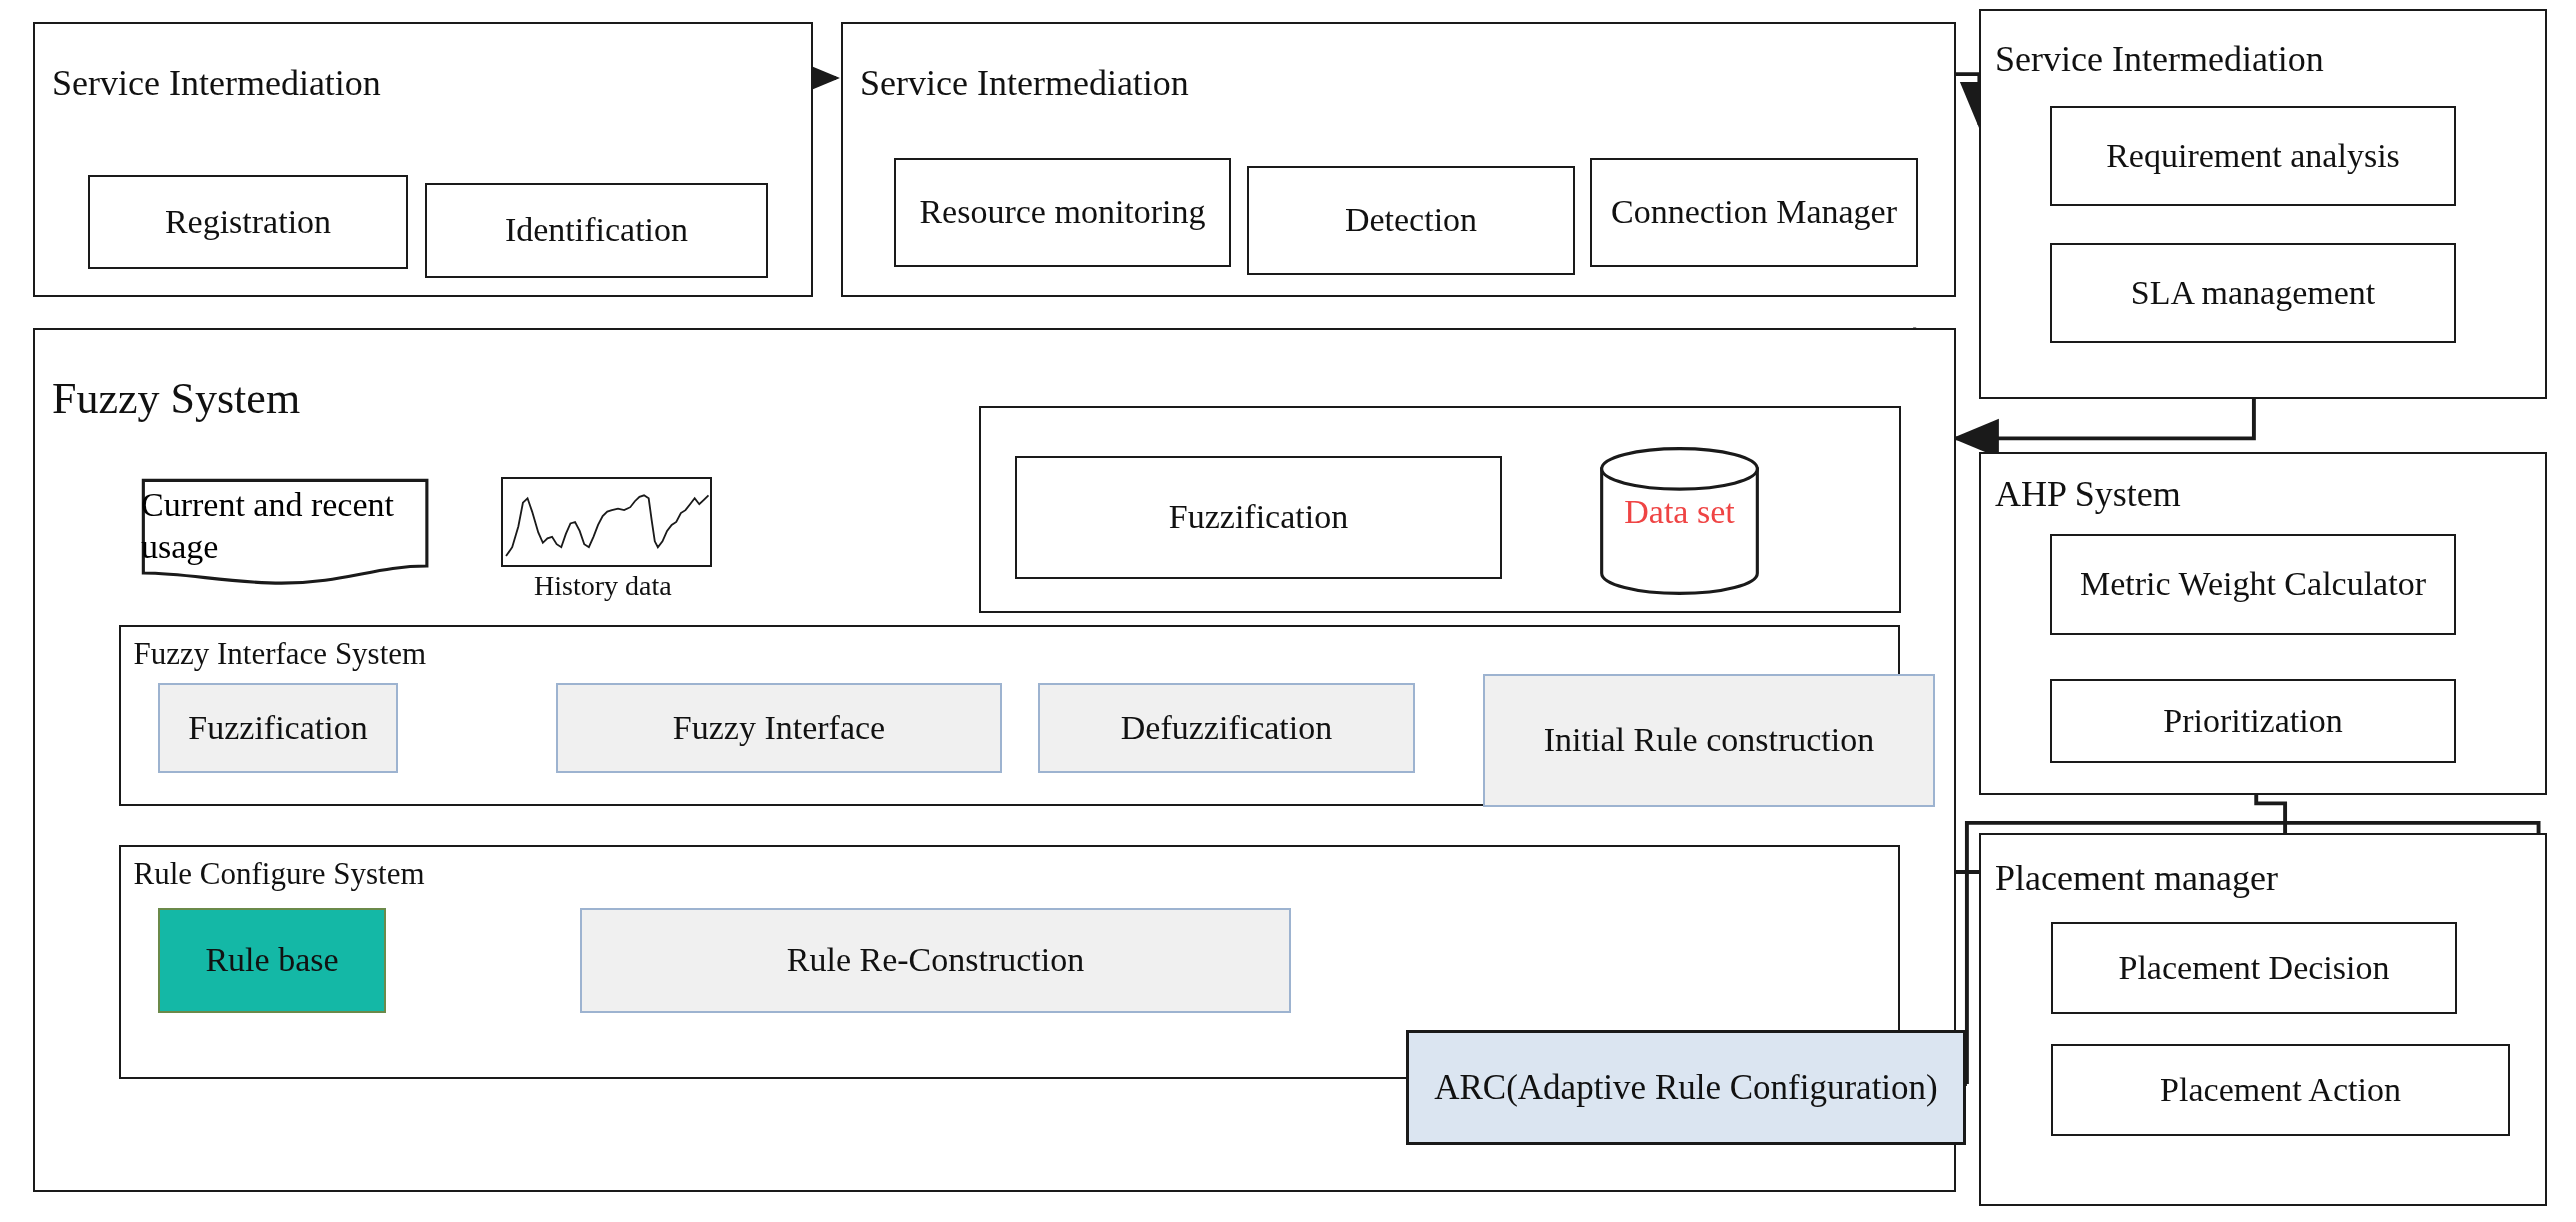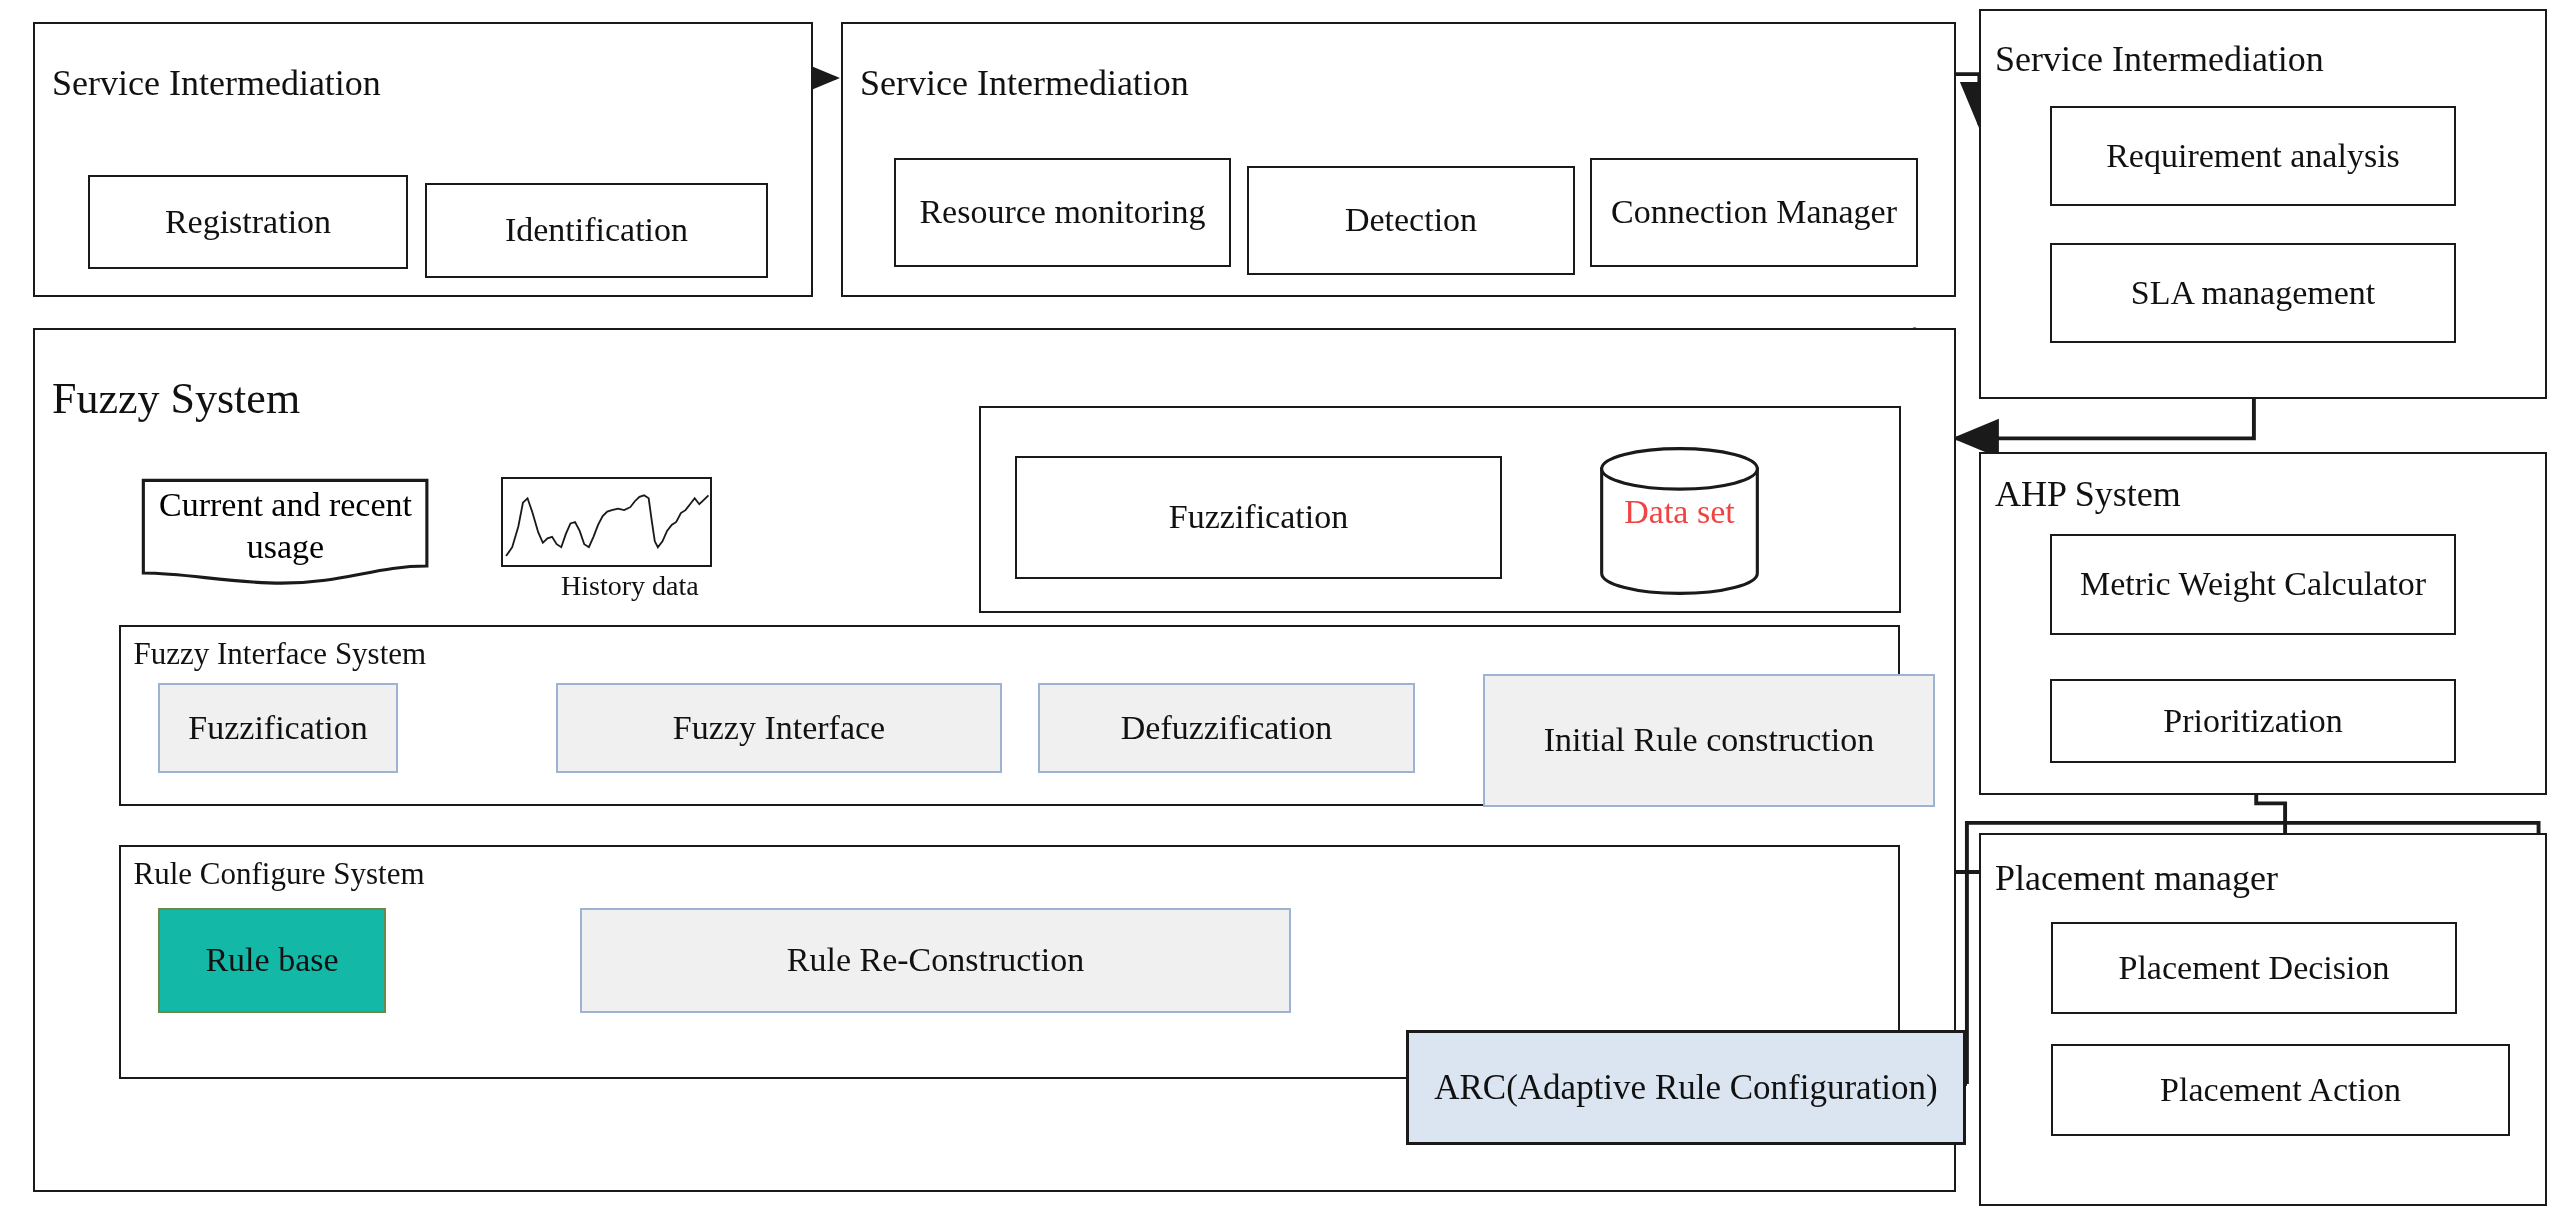--- a/index.html
+++ b/index.html
@@ -12,21 +12,21 @@
 
   .node{position:absolute;box-sizing:border-box;display:flex;align-items:center;justify-content:center;
         text-align:center;background:#fff;border:2.3px solid #1a1a1a;font-size:34px;line-height:1.12;color:#111;}
   .node.plain{border:2.3px solid #1a1a1a;background:#fff;}
   .node.fuzzy{border:2.3px solid #9db3d0;background:#f0f0f0;}
   .node.green{border:2.3px solid #6b8a4a;background:#14b8a6;}
   .node.arc{border:3.1px solid #1a1a1a;background:#dbe5f1;font-size:35px;}
 
   .doc-shape{position:absolute;box-sizing:border-box;}
   .hist-box{position:absolute;box-sizing:border-box;border:2.3px solid #1a1a1a;background:#fff;}
-  .hist-label{position:absolute;font-size:28px;white-space:nowrap;color:#111;margin-left:27px;}
+  .hist-label{position:absolute;font-size:28px;white-space:nowrap;color:#111;}
   .cyl-label{position:absolute;text-align:center;font-size:34px;line-height:1.15;color:#ef4444;}
 </style>
 </head>
 <body>
 
 <div id="stage">
 
   <svg id="svg-layer" viewBox="0 0 3303 1568">
     <defs>
       <marker id="ah" markerWidth="13" markerHeight="13" refX="11" refY="5" orient="auto" markerUnits="strokeWidth">
@@ -136,21 +136,21 @@
     </div>
   </div>
 
   <div class="panel" style="left:33px;top:328px;width:1923px;height:864px;">
     <div class="panel-title" style="left:17px;top:47px;font-size:44px;">Fuzzy System</div>
 
     <div class="doc-shape" style="left:106px;top:148px;width:289px;height:101px;">
       <svg viewBox="0 0 370 140" width="289" height="109" preserveAspectRatio="none">
         <path d="M3,3 L366,3 L366,113 C300,113 260,135 180,135 C110,135 60,122 3,122 Z" fill="#ffffff" stroke="#1a1a1a" stroke-width="4"></path>
       </svg>
-      <div style="position:absolute;left:0;top:6.2px;width:289px;text-align:center;font-size:34px;line-height:1.22;">Current and recent usage</div>
+      <div style="position:absolute;left:0;top:6.2px;width:289px;font-size:34px;line-height:1.22;">Current and recent usage</div>
     </div>
 
     <div class="hist-box" style="left:466px;top:147px;width:211px;height:90px;">
       <svg viewBox="0 0 270 116" width="100%" height="100%" preserveAspectRatio="none">
         <polyline fill="none" stroke="#1a1a1a" stroke-width="2.4" points="4,104 12,92 20,64 26,32 32,26 38,44 46,72 52,86 58,80 64,78 70,88 76,92 82,74 88,60 94,58 100,70 106,88 112,92 118,78 124,62 130,50 136,44 142,42 150,40 158,42 166,38 172,30 178,24 184,22 190,26 194,56 198,84 202,92 208,84 214,70 220,62 226,58 232,46 238,42 244,34 250,26 256,34 262,28 268,22"></polyline>
       </svg>
     </div>
     <div class="hist-label" style="left:499px;top:240px;">History data</div>
 
     <div class="panel" style="left:944px;top:76px;width:922px;height:207px;border-width:2.3px;">

